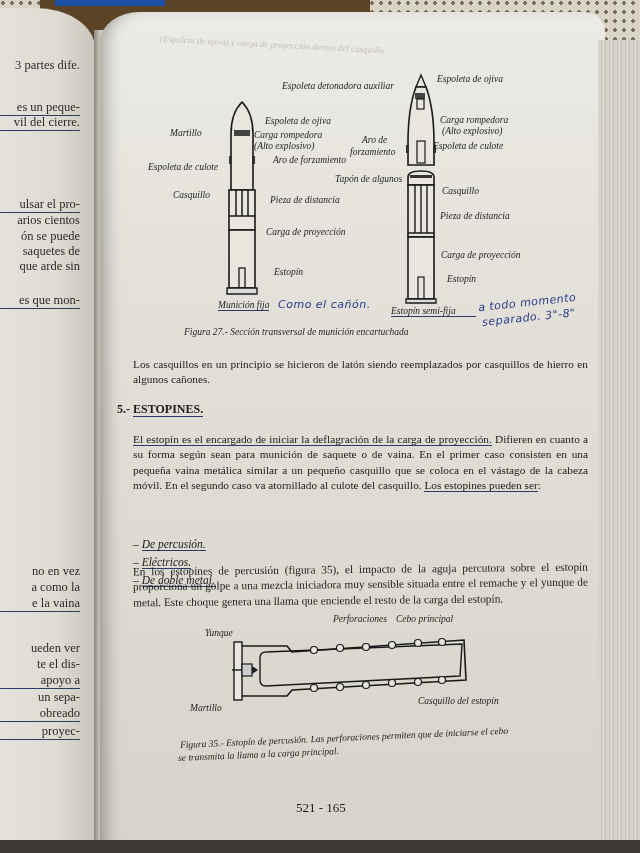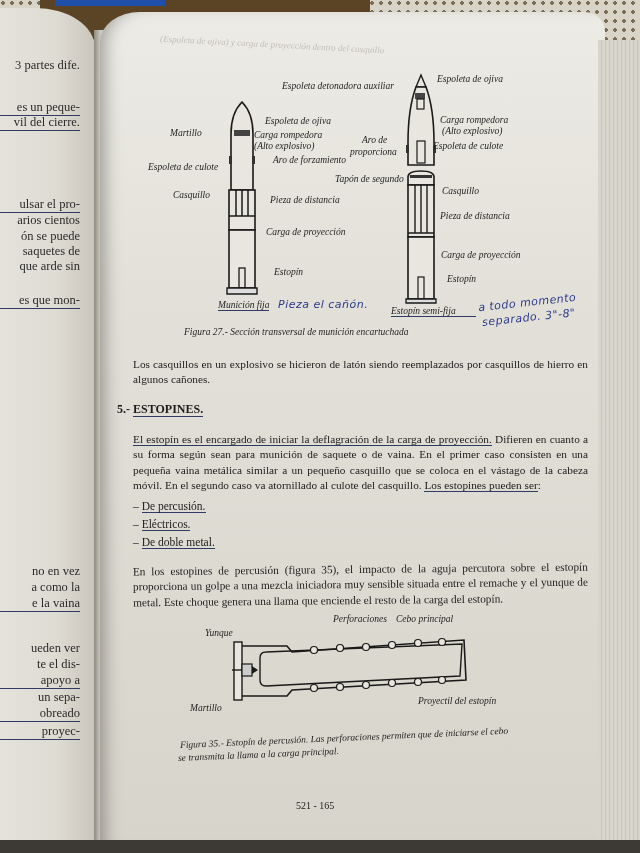--- a/index.html
+++ b/index.html
@@ -68,23 +68,23 @@
   }
   .para {
     position:absolute; left:133px; width:455px; font-size:11.3px; line-height:15.3px;
     color:#1c1c1c; text-align:justify;
   }
   .u { border-bottom:1.3px solid #2f3b63; }
   .section {
     position:absolute; left:117px; top:402px; font-size:12px; font-weight:bold; color:#1c1c1c;
   }
   .list-item {
-    position:absolute; left:133px; font-size:11.5px; color:#1c1c1c; 
-  }
-  .folio { position:absolute; left:296px; top:800px; font-size:10px; color:#1c1c1c; }
+    position:absolute; left:133px; font-size:11.5px; color:#1c1c1c; font-style:italic;margin-top:38px;
+  }
+  .folio { position:absolute; left:296px; top:800px; font-size:13px; color:#1c1c1c; }
 </style>
 </head>
 <body>
 
 <div class="bg-mat"></div>
 <div class="bg-board"></div>
 <div class="bg-blue"></div>
 
 <div class="left-page">
   <div id="left-lines">
@@ -133,21 +133,21 @@
 <div class="lbl" style="left:170px;top:128px">Martillo</div>
 <div class="lbl" style="left:254px;top:130px">Carga rompedora</div>
 <div class="lbl" style="left:254px;top:141px">(Alto explosivo)</div>
 <div class="lbl" style="left:273px;top:155px">Aro de forzamiento</div>
 <div class="lbl" style="left:148px;top:162px">Espoleta de culote</div>
 <div class="lbl" style="left:173px;top:190px">Casquillo</div>
 <div class="lbl" style="left:270px;top:195px">Pieza de distancia</div>
 <div class="lbl" style="left:266px;top:227px">Carga de proyección</div>
 <div class="lbl" style="left:274px;top:267px">Estopín</div>
 <div class="lbl u" style="left:218px;top:300px">Munición fija</div>
-<div class="hand" style="left:278px;top:298px">Pieza el cañón.</div>
+<div class="hand" style="left:278px;top:298px">Como el cañón.</div>
 
 <svg class="fig" style="left:403px;top:73px" width="36" height="232" viewBox="0 0 36 232">
   <path d="M18 2 L13 14 L23 14 Z" fill="#e8e6de" stroke="#1a1a1a" stroke-width="1.4"></path>
   <path d="M13 14 C7 30 5 50 5 70 L5 92 L31 92 L31 70 C31 50 29 30 23 14 Z" fill="#e8e6de" stroke="#1a1a1a" stroke-width="1.6"></path>
   <rect x="12" y="20" width="10" height="6" fill="#444"></rect>
   <rect x="14" y="26" width="7" height="10" fill="none" stroke="#1a1a1a" stroke-width="1.2"></rect>
   <rect x="14" y="68" width="8" height="22" fill="none" stroke="#1a1a1a" stroke-width="1.2"></rect>
   <rect x="3" y="72" width="3" height="8" fill="#333"></rect>
     <rect x="30" y="72" width="3" height="8" fill="#333"></rect>
   <path d="M5 104 Q5 98 18 98 Q31 98 31 104 L31 112 L5 112 Z" fill="#e8e6de" stroke="#1a1a1a" stroke-width="1.6"></path>
@@ -160,34 +160,34 @@
   <rect x="5" y="164" width="26" height="62" fill="#e8e6de" stroke="#1a1a1a" stroke-width="1.6"></rect>
   <rect x="15" y="204" width="6" height="22" fill="none" stroke="#1a1a1a" stroke-width="1.2"></rect>
   <path d="M3 226 L33 226 L33 230 L3 230 Z" fill="#ddd" stroke="#1a1a1a" stroke-width="1.3"></path>
 </svg>
 
 <div class="lbl" style="left:437px;top:74px">Espoleta de ojiva</div>
 <div class="lbl" style="left:282px;top:81px">Espoleta detonadora auxiliar</div>
 <div class="lbl" style="left:440px;top:115px">Carga rompedora</div>
 <div class="lbl" style="left:442px;top:126px">(Alto explosivo)</div>
 <div class="lbl" style="left:362px;top:135px">Aro de</div>
-<div class="lbl" style="left:350px;top:147px">proporciona</div>
+<div class="lbl" style="left:350px;top:147px">forzamiento</div>
 <div class="lbl" style="left:433px;top:141px">Espoleta de culote</div>
-<div class="lbl" style="left:335px;top:174px">Tapón de segundo</div>
+<div class="lbl" style="left:335px;top:174px">Tapón de algunos</div>
 <div class="lbl" style="left:442px;top:186px">Casquillo</div>
 <div class="lbl" style="left:440px;top:211px">Pieza de distancia</div>
 <div class="lbl" style="left:441px;top:250px">Carga de proyección</div>
 <div class="lbl" style="left:447px;top:274px">Estopín</div>
 <div class="lbl u" style="left:391px;top:306px;padding-right:20px">Estopín semi-fija</div>
 <div class="hand" style="left:478px;top:296px;transform:rotate(-6deg)">a todo momento</div>
 <div class="hand" style="left:482px;top:311px;transform:rotate(-6deg)">separado. 3"-8"</div>
 
 <div class="caption" style="left:184px;top:327px">Figura 27.- Sección transversal de munición encartuchada</div>
 
-<div class="para" style="top:357px">Los casquillos en un explosivo se hicieron de latón siendo reemplazados por casquillos de hierro en algunos cañones.</div>
+<div class="para" style="top:357px">Los casquillos en un principio se hicieron de latón siendo reemplazados por casquillos de hierro en algunos cañones.</div>
 
 <div class="section">
   <span>5.-</span>
   <span class="u">ESTOPINES.</span>
 </div>
 
 <div class="para" style="top:432px">
   <span class="u">El estopín es el encargado de iniciar la deflagración de la carga de proyección.</span><span> Difieren en cuanto a su forma según sean para munición de saquete o de vaina. En el primer caso consisten en una pequeña vaina metálica similar a un pequeño casquillo que se coloca en el vástago de la cabeza móvil. En el segundo caso va atornillado al culote del casquillo. </span><span class="u">Los estopines pueden ser</span><span>:</span>
 </div>
 
@@ -217,20 +217,20 @@
   </g>
   <rect x="10" y="34" width="10" height="12" fill="#ccc" stroke="#1a1a1a" stroke-width="1.2"></rect>
   <path d="M20 36 L26 40 L20 44 Z" fill="#1a1a1a"></path>
   <line x1="0" y1="40" x2="10" y2="40" stroke="#1a1a1a" stroke-width="1.4"></line>
 </svg>
 
 <div class="lbl" style="left:205px;top:628px">Yunque</div>
 <div class="lbl" style="left:333px;top:614px">Perforaciones</div>
 <div class="lbl" style="left:396px;top:614px">Cebo principal</div>
 <div class="lbl" style="left:190px;top:703px">Martillo</div>
-<div class="lbl" style="left:418px;top:696px">Proyectil del estopín</div>
+<div class="lbl" style="left:418px;top:696px">Casquillo del estopín</div>
 
 <div class="caption" style="left:180px;top:740px;transform:rotate(-2.5deg);transform-origin:left">Figura 35.- Estopín de percusión. Las perforaciones permiten que de iniciarse el cebo</div>
 <div class="caption" style="left:178px;top:753px;transform:rotate(-2.5deg);transform-origin:left">se transmita la llama a la carga principal.</div>
 
 <div class="folio">521 - 165</div>
 
 <div class="bottom-shadow"></div>
 
 </body></html>

